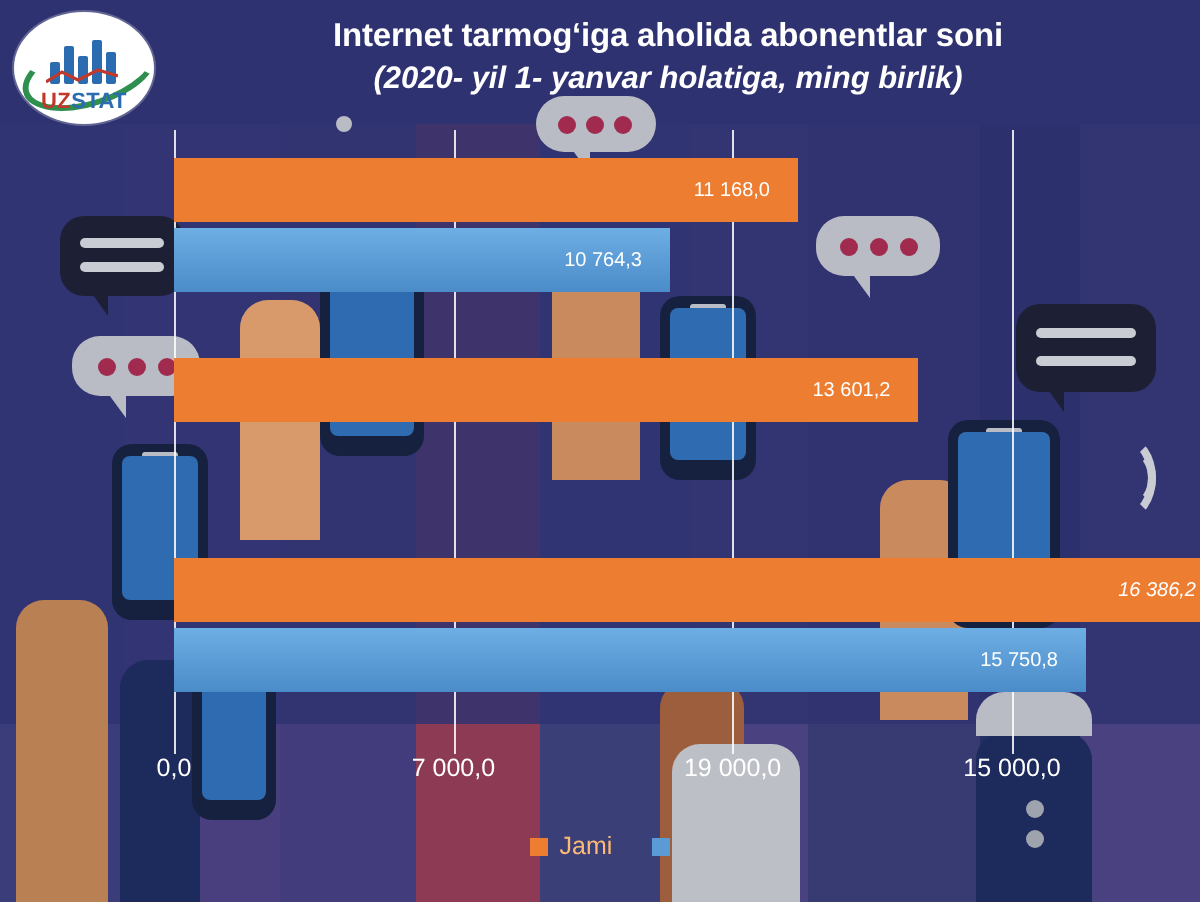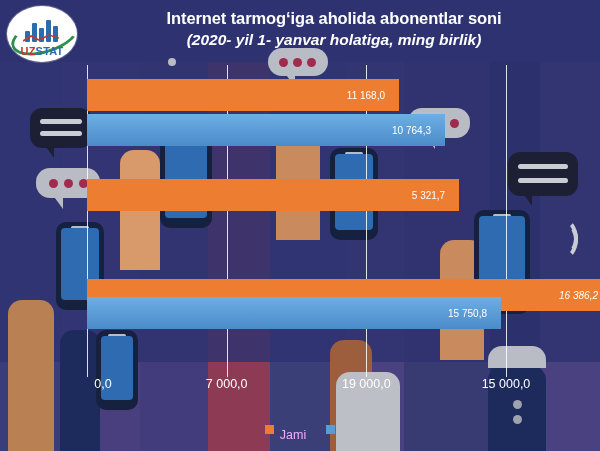--- a/index.html
+++ b/index.html
@@ -257,23 +257,22 @@
     align-items: center;
     gap: 6px;
   }
   .legend-swatch {
     width: 9px;
     height: 9px;
     display: block;
   }
   .legend-label {
     font-size: 12.5px;
-    color: #f0abfc;
+    color: #fdba74;
     white-space: nowrap;
-    margin-top: 12px;
   }
 </style>
 </head>
 <body>
 
 <div id="infographic">
 
   <div class="bg-layer">
 
     <div class="bg-band" style="left:0px;   width:62px;  background:#3a3d7a;"></div>
@@ -376,40 +375,40 @@
   </div>
 
   <div class="chart">
     <div class="plot">
 
       <div class="gridline" style="left:0px;"></div>
       <div class="gridline" style="left:139.7px;"></div>
       <div class="gridline" style="left:279.3px;"></div>
       <div class="gridline" style="left:419px;"></div>
 
-      <div class="tick-label" style="left:16px;">0,0</div>
+      <div class="tick-label" style="left:0px;">0,0</div>
       <div class="tick-label" style="left:139.7px;">7 000,0</div>
       <div class="tick-label" style="left:279.3px;">19 000,0</div>
       <div class="tick-label" style="left:419px;">15 000,0</div>
 
       <div class="bar jami" style="top:14px; width:312.0px;">
         <span class="bar-value">11 168,0</span>
       </div>
-      <div class="bar aholida" style="top:49px; width:358px;">
+      <div class="bar aholida" style="top:49px; width:248px;">
         <span class="bar-value">10 764,3</span>
       </div>
 
       <div class="bar jami" style="top:114px; width:372.2px;">
-        <span class="bar-value">5 321,7</span>
+        <span class="bar-value">13 601,2</span>
       </div>
 
       <div class="bar jami" style="top:214px; width:525px;font-style:italic;">
         <span class="bar-value">16 386,2</span>
       </div>
-      <div class="bar aholida" style="top:232px; width:414px;">
+      <div class="bar aholida" style="top:249px; width:456px;">
         <span class="bar-value">15 750,8</span>
       </div>
     </div>
 
     <div class="legend">
       <div class="legend-item">
         <span class="legend-swatch" style="background:#ED7D31;"></span>
         <span class="legend-label">Jami</span>
       </div>
       <div class="legend-item">

